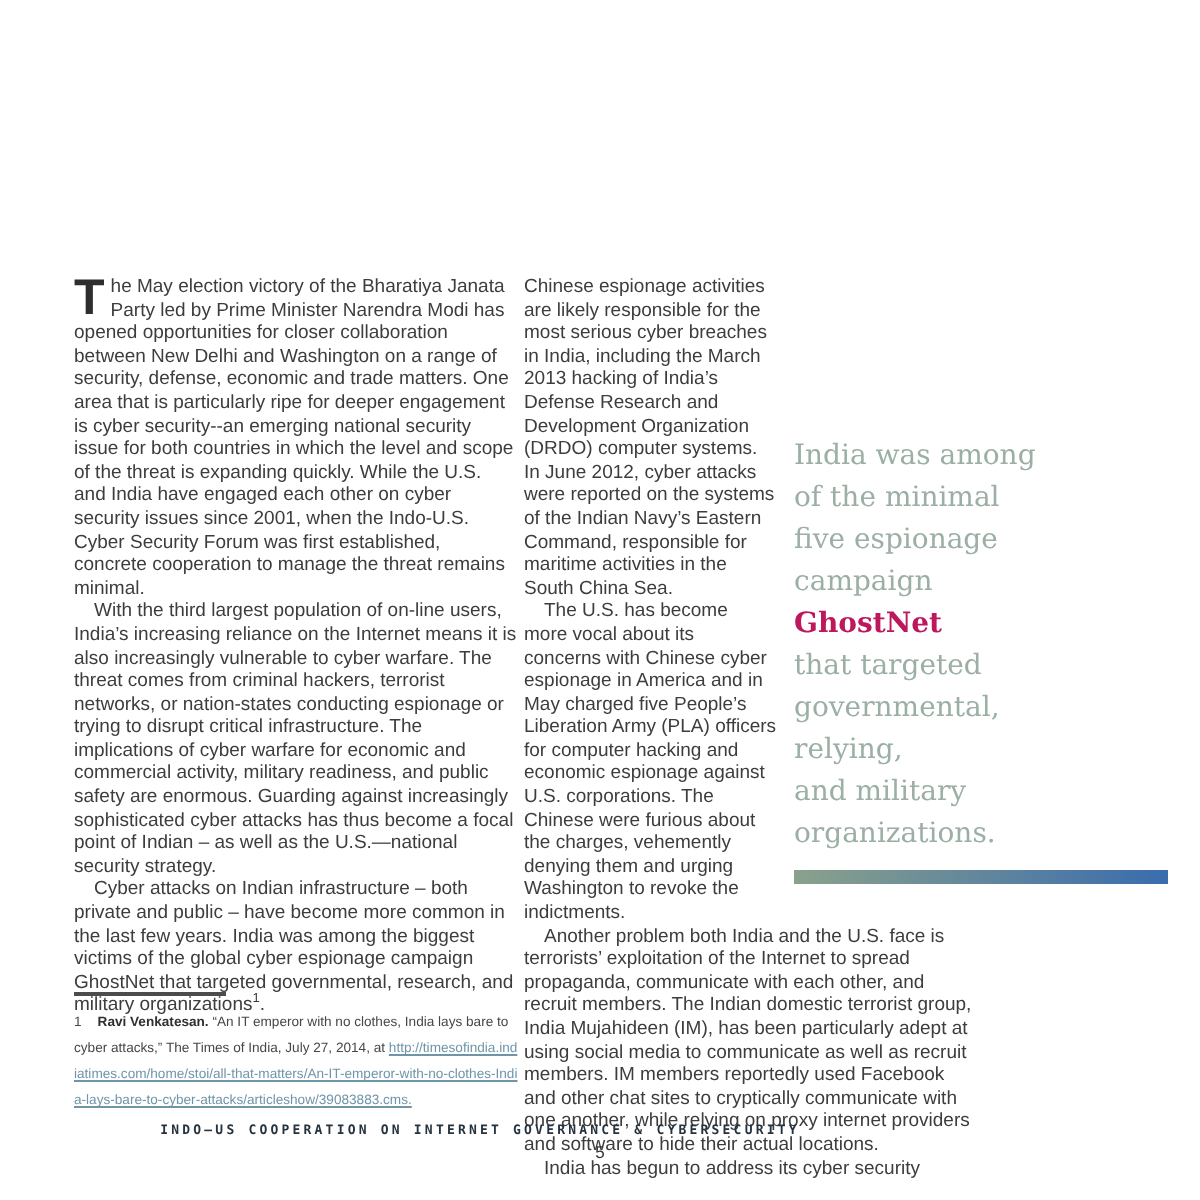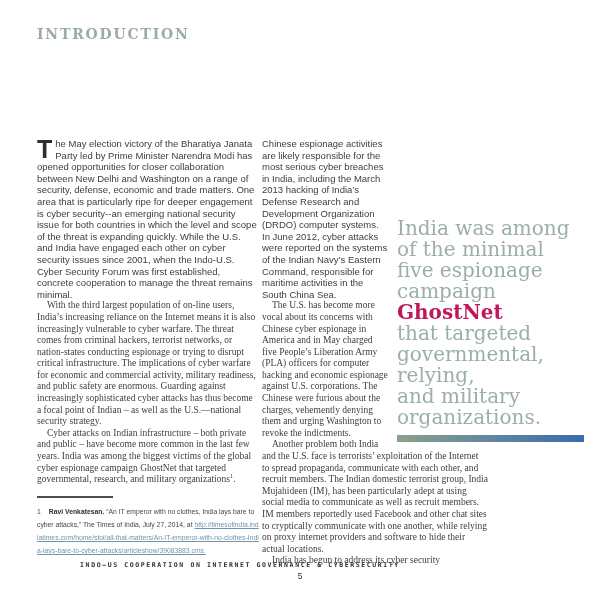--- a/index.html
+++ b/index.html
@@ -12,32 +12,32 @@
   .title {
     position:absolute; left:37px; top:26px;
     font-family:"DejaVu Serif", serif;
     font-weight:bold; font-size:14px; letter-spacing:1.8px;
     color:#9bada3;
   }
   .col { position:absolute; top:138px; font-size:9.5px; line-height:11.6px; text-align:left; }
   .col-left  { left:37px;  width:222px; }
   .col-right { left:262px; width:322px; }
   .col p { margin:0; }
-  .col p.ind { text-indent:10px;font-family:Liberation Serif, serif; }
+  .col p.ind { text-indent:10px; }
   .col-right p { margin-right:96px; }
   .dropcap {
     float:left; font-size:25px; line-height:20px; font-weight:bold;
     color:#2e2e2e; margin:1px 3px 0 0;
   }
   .sup { vertical-align:super; font-size:6.5px; line-height:0; }
 
   .pullquote { float:right; width:187px; margin-top:80px; margin-left:9px; }
   .pq-text {
     font-family:"DejaVu Serif", serif;
-    font-size:20px; line-height:21px; color:#9bafa4;
+    font-size:14px; line-height:21px; color:#9bafa4;
   }
   .quote-line { display:block; }
   .quote-line.hl { color:#be185d; font-weight:bold; }
   .grad-bar { height:7px; margin-top:7px; background:linear-gradient(90deg,#8aa18b,#3a6cae); }
 
   .footnote {
     position:absolute; left:37px; top:496px; width:222px;
     font-size:6.8px; line-height:13px; color:#474747;
   }
   .fn-rule { width:76px; border-top:2px solid #4c4c4c; margin-bottom:7px; }
@@ -53,21 +53,20 @@
   .page-num {
     position:absolute; left:0; top:571px; width:600px; text-align:center;
     font-size:8.5px; color:#333333;
   }
 </style>
 </head>
 <body>
 
 <div class="page">
 
-  <div class="title">INTRODUCTION</div>
 
   <div class="col col-left">
     <p><span class="dropcap">T</span><span>he May election victory of the Bharatiya Janata Party led by Prime Minister Narendra Modi has opened opportunities for closer collaboration between New Delhi and Washington on a range of security, defense, economic and trade matters. One area that is particularly ripe for deeper engagement is cyber security--an emerging national security issue for both countries in which the level and scope of the threat is expanding quickly. While the U.S. and India have engaged each other on cyber security issues since 2001, when the Indo-U.S. Cyber Security Forum was first established, concrete cooperation to manage the threat remains minimal.</span></p>
     <p class="ind"><span>With the third largest population of on-line users, India’s increasing reliance on the Internet means it is also increasingly vulnerable to cyber warfare. The threat comes from criminal hackers, terrorist networks, or nation-states conducting espionage or trying to disrupt critical infrastructure. The implications of cyber warfare for economic and commercial activity, military readiness, and public safety are enormous. Guarding against increasingly sophisticated cyber attacks has thus become a focal point of Indian – as well as the U.S.—national security strategy.</span></p>
     <p class="ind"><span>Cyber attacks on Indian infrastructure – both private and public – have become more common in the last few years. India was among the biggest victims of the global cyber espionage campaign GhostNet that targeted governmental, research, and military organizations</span><span class="sup">1</span><span>.</span></p>
   </div>
 
   <div class="col col-right">
     <div class="pullquote">
       <div class="pq-text">

